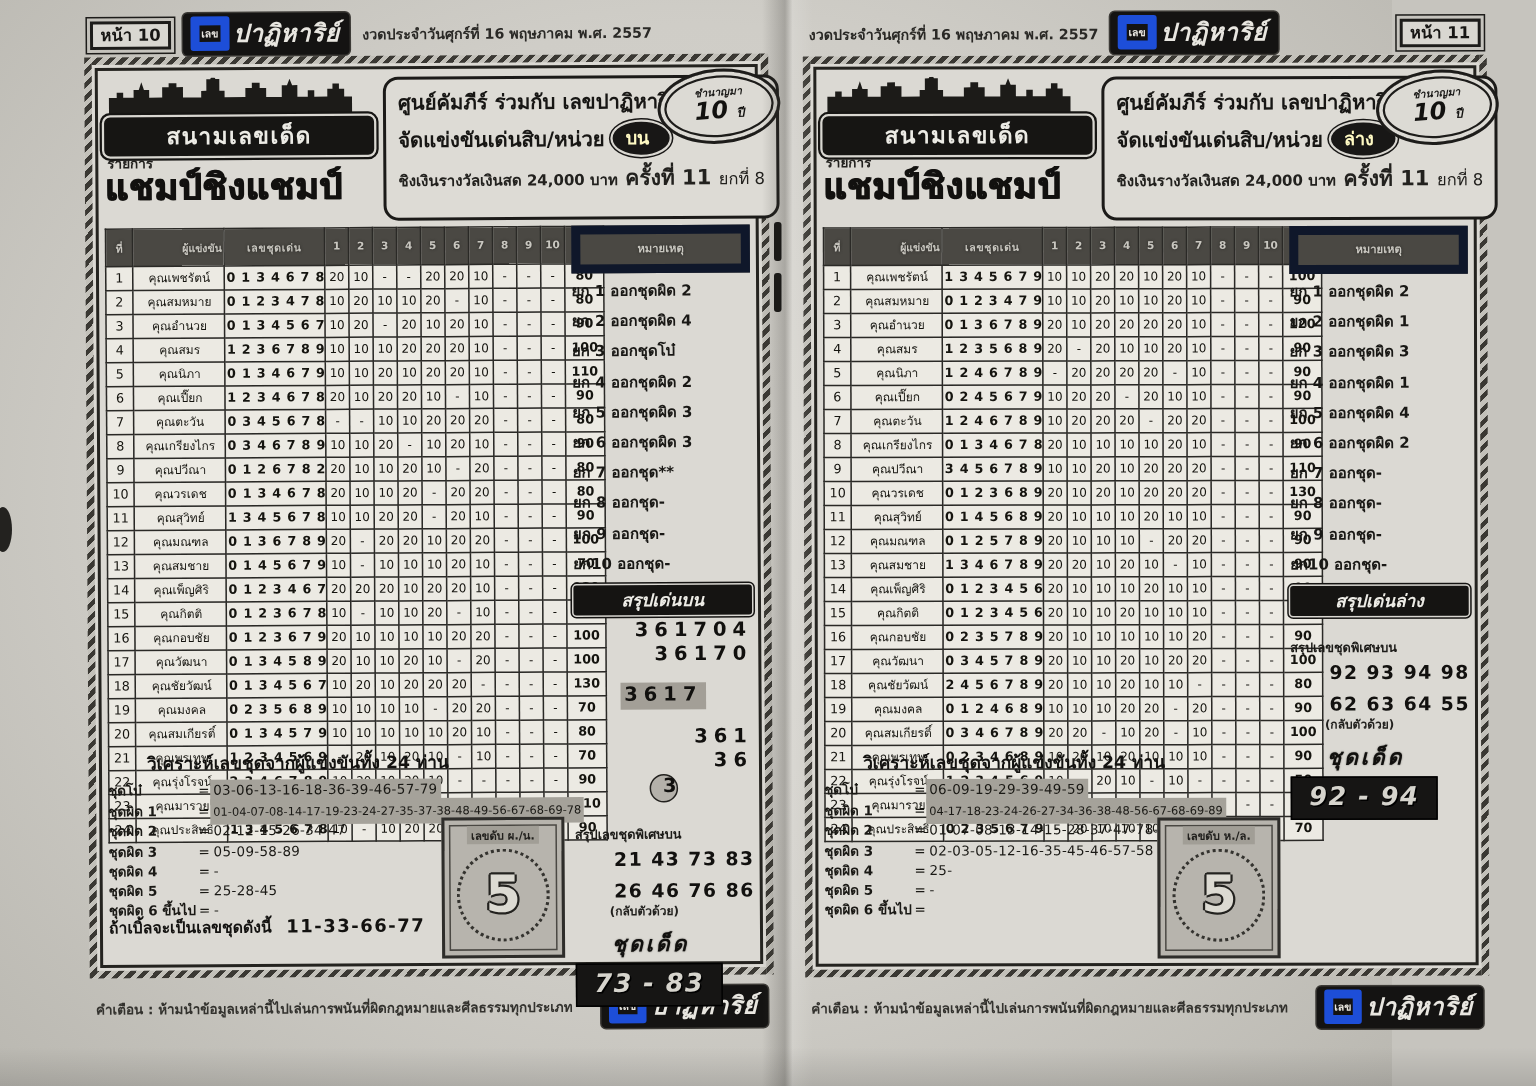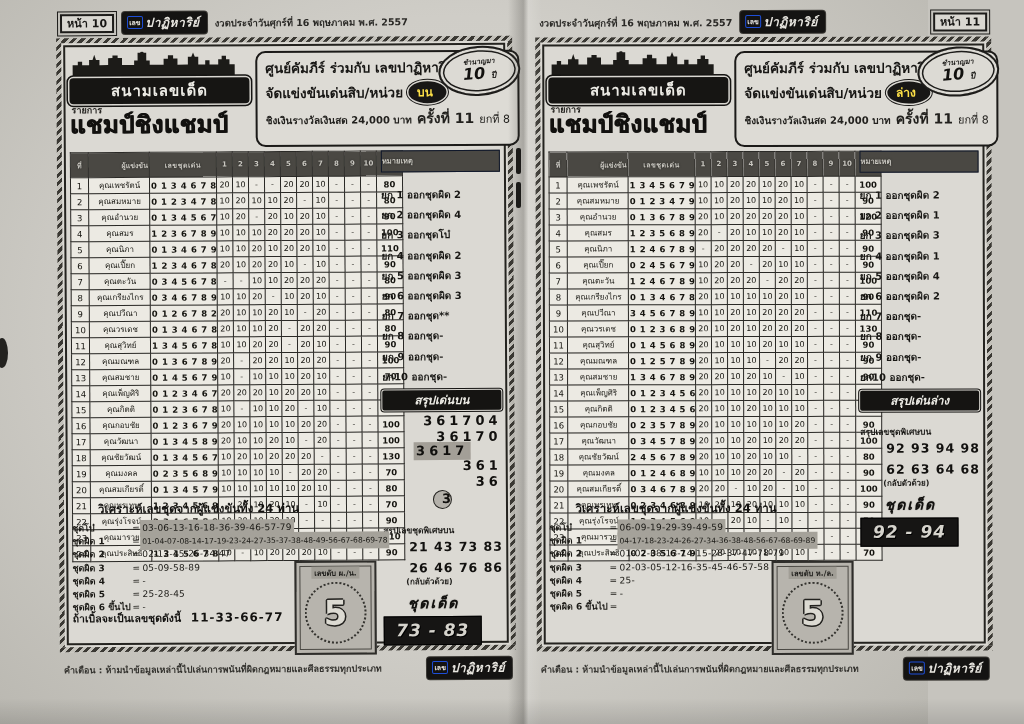--- a/index.html
+++ b/index.html
@@ -20,43 +20,43 @@
   .page.left{left:58px;transform:rotate(-0.35deg);}
   .page.right{left:536px;transform:rotate(-0.15deg);}
 
   
   .topstrip{display:flex;align-items:center;gap:8px;height:24px;margin:0 4px 3px 4px;}
   .pagebox{border:2px solid #1d1c1a;outline:1px solid #1d1c1a;outline-offset:2px;
            background:#d9d7d1;padding:0 5px;font-weight:bold;font-size:11px;color:#171614;line-height:15px;white-space:nowrap;}
   .brandlogo{background:#141312;color:#e8e6e0;border-radius:3px;padding:1px 7px 2px 5px;
              font-style:italic;font-weight:bold;white-space:nowrap;display:inline-flex;align-items:center;gap:3px;
              box-shadow:0 0 0 1px #3c3a36;}
-  .brandlogo .sm{font-size:7px;border:1px solid #1d4ed8;border-radius:2px;padding:0 1px;font-style:normal;}
-  .brandlogo .mn{font-size:12px;letter-spacing:.5px;}
+  .brandlogo .sm{font-size:7px;border:6px solid #1d4ed8;border-radius:2px;padding:0 1px;font-style:normal;}
+  .brandlogo .mn{font-size:16px;letter-spacing:.5px;}
   .dateline{font-size:9.5px;font-weight:bold;color:#2a2926;white-space:nowrap;}
   .spacer{flex:1;}
 
   
   .frame{border:5px solid;border-image:repeating-linear-gradient(135deg,#3a3833 0 3px,#c2c0b9 3px 6px) 5;
          outline:2px solid #24231f;outline-offset:-9px;background:#dbd9d3;padding:9px 8px 6px 8px;height:614px;box-sizing:border-box;}
 
   
   .masthead{position:relative;display:flex;gap:6px;height:96px;}
   .mh-left{width:196px;display:flex;flex-direction:column;}
   .castle{margin:0 auto;display:block;}
   .arena{background:#161513;color:#ecebe5;font-weight:bold;font-size:15px;text-align:center;
          border-radius:4px;padding:1px 2px;letter-spacing:1px;box-shadow:0 0 0 1.5px #d9d7d1,0 0 0 3px #161513;}
   .prog-label{font-size:9px;font-weight:bold;color:#22211e;margin:2px 0 0 2px;line-height:8px;}
   .prog-title{font-size:24px;font-weight:bold;color:#12110f;line-height:23px;letter-spacing:.5px;
               text-shadow:1px 0 #12110f;}
   .mh-right{flex:1;position:relative;border:2.5px solid #1b1a18;border-radius:10px;background:#dddbd5;
             padding:4px 8px;box-sizing:border-box;}
   .promo1{font-size:13.5px;font-weight:bold;color:#171614;white-space:nowrap;}
   .promo2{font-size:13.5px;font-weight:bold;color:#171614;display:flex;align-items:center;gap:5px;margin-top:3px;}
-  .side-oval{background:#181716;color:#fde047;font-weight:bold;font-size:12px;border-radius:50%;
+  .side-oval{background:#181716;color:#fef9c3;font-weight:bold;font-size:12px;border-radius:50%;
              padding:1px 14px 2px 9px;box-shadow:0 0 0 1.5px #d9d7d1,0 0 0 2.5px #181716;}
   .promo3{font-size:10px;font-weight:bold;color:#22211e;margin-top:4px;display:flex;align-items:baseline;gap:5px;white-space:nowrap;}
   .round-big{font-size:14px;font-weight:bold;}
   .round-sub{font-size:11px;font-weight:normal;}
   .exp-oval{position:absolute;top:-6px;right:-3px;width:78px;height:46px;border:2px solid #1d1c1a;border-radius:50%;
             background:#dcdad4;box-shadow:inset 0 0 0 2.5px #dcdad4, inset 0 0 0 4px #1d1c1a;
             display:flex;flex-direction:column;align-items:center;justify-content:center;transform:rotate(-4deg);}
   .exp-top{font-size:7px;font-weight:bold;font-style:italic;color:#1b1a18;line-height:8px;}
   .exp-num{font-size:16px;font-weight:bold;font-style:italic;color:#12110f;line-height:15px;}
   .exp-num .u{font-size:8px;}
@@ -69,28 +69,28 @@
   table.comp th{background:#4a4843;color:#c9c7c0;font-size:7px;font-weight:bold;height:22px;
                 text-shadow:0 0 2px #2a2926;}
   table.comp td{background:#eceae3;color:#15140f;height:12.2px;text-align:center;}
   .c-no{width:15px;font-size:8.5px;}
   .c-name{width:57px;font-size:8px;text-align:right;padding-left:2px;}
   .c-dig{width:64px;font-size:8.5px;font-weight:bold;letter-spacing:.5px;}
   .c-s{width:13px;font-size:8px;}
   .c-tot{width:23px;font-size:8.5px;font-weight:bold;}
 
   .notes-col{position:absolute;left:311px;top:0;width:119px;}
-  .notes-head{background:#4a4843;color:#c9c7c0;border:1px solid #0f172a;font-size:7.5px;font-weight:bold;
-              height:20px;line-height:20px;text-shadow:0 0 2px #2a2926;margin-bottom:13px;}
+  .notes-head{background:#4a4843;color:#c9c7c0;border:6px solid #0f172a;font-size:7.5px;font-weight:bold;
+              text-align:center;height:20px;line-height:20px;text-shadow:0 0 2px #2a2926;margin-bottom:3px;}
   .note-line{font-size:10px;font-weight:bold;color:#191815;line-height:20.2px;white-space:nowrap;}
   .sum-banner{background:#151412;color:#edece6;font-weight:bold;font-style:italic;font-size:11.5px;
               text-align:center;border-radius:2px;padding:1px 2px;margin:3px 0 3px 0;
               box-shadow:0 0 0 1px #d9d7d1,0 0 0 2px #151412;}
   .pyr-line{font-size:13px;font-weight:bold;color:#11100e;letter-spacing:4px;text-align:right;line-height:15.5px;}
-  .pyr-line.boxed{background:#a39f97;box-shadow:0 0 0 2px #a39f97;width:fit-content;margin:0 auto;line-height:14px;}
+  .pyr-line.boxed{background:#a39f97;box-shadow:0 0 0 2px #a39f97;width:fit-content;margin:13px auto;line-height:14px;}
   .pyr-line.circled{letter-spacing:0;width:17px;height:17px;line-height:16px;border:1.5px solid #22211e;
               border-radius:50%;margin:1px auto 0 auto;background:#b4b1aa;}
 
   .special{margin-top:14px;}
   .sp-title{font-size:8.5px;font-weight:bold;color:#1c1b18;white-space:nowrap;}
   .sp-nums{font-size:12.5px;font-weight:bold;color:#12110f;letter-spacing:1px;margin-top:2px;white-space:nowrap;margin-left:26px;}
   .sp-nums.second{margin-top:6px;}
   .sp-note{font-size:8px;font-weight:bold;color:#22211e;text-align:center;width:92px;}
   .hot-label{font-size:14px;font-weight:bold;font-style:italic;color:#11100e;letter-spacing:2px;text-align:center;width:100px;margin-top:4px;
              text-shadow:0 0 1px #55534e;}
@@ -104,21 +104,21 @@
   .set-label{width:60px;font-weight:bold;flex:none;}
   .set-eq{width:10px;flex:none;}
   .set-value{letter-spacing:.2px;}
   .set-value.hl{background:#a5a29a;box-shadow:0 0 0 2px #a5a29a;}
   .set-value.long{font-size:7.6px;letter-spacing:0;}
   .double-line{position:absolute;left:0;top:458px;font-size:10.5px;font-weight:bold;color:#131210;white-space:nowrap;}
   .double-line .dv{font-size:12px;letter-spacing:1px;margin-left:6px;}
 
   .stamp{position:absolute;left:222px;top:394px;width:78px;height:90px;border:2px solid #2e2d2a;
          background:#b7b4ad;box-shadow:inset 0 0 0 3px #b7b4ad,inset 0 0 0 4px #4a4843;
-         display:flex;flex-direction:column;align-items:center;margin-top:16px;}
+         display:flex;flex-direction:column;align-items:center;}
   .stamp-title{font-size:7.5px;font-weight:bold;color:#21201d;margin-top:4px;background:#a19e96;padding:0 3px;}
   .stamp-circle{width:58px;height:58px;border:2px dotted #34332f;border-radius:50%;margin-top:3px;
                 display:flex;align-items:center;justify-content:center;}
   .stamp-num{font-size:34px;font-weight:bold;color:#dcdad2;
              text-shadow:-1.5px 0 #23221f,1.5px 0 #23221f,0 -1.5px #23221f,0 1.5px #23221f,1px 1px #23221f,-1px -1px #23221f;}
 
   .footer{display:flex;align-items:center;margin-top:7px;padding:0 4px;}
   .warn{font-size:9px;font-weight:bold;color:#33322e;}
 </style>
 </head>
@@ -1129,21 +1129,21 @@
               <div class="note-line">ยก 6 ออกชุดผิด 2</div>
               <div class="note-line">ยก 7 ออกชุด-</div>
               <div class="note-line">ยก 8 ออกชุด-</div>
               <div class="note-line">ยก 9 ออกชุด-</div>
               <div class="note-line">ยก10 ออกชุด-</div>
             </div>
           <div class="sum-banner">สรุปเด่นล่าง</div>
           <div class="special">
             <div class="sp-title">สรุปเลขชุดพิเศษบน</div>
             <div class="sp-nums">92 93 94 98</div>
-            <div class="sp-nums second">62 63 64 68</div>
+            <div class="sp-nums second">62 63 64 55</div>
             <div class="sp-note">(กลับตัวด้วย)</div>
             <div class="hot-label">ชุดเด็ด</div>
             <div class="hot-box">92 - 94</div>
           </div>
         </div>
 
         <div class="analysis">
           <div class="an-title">วิเคราะห์เลขชุดจากผู้แข่งขันทั้ง 24 ท่าน</div>
           <div>
               <div class="set-line">

